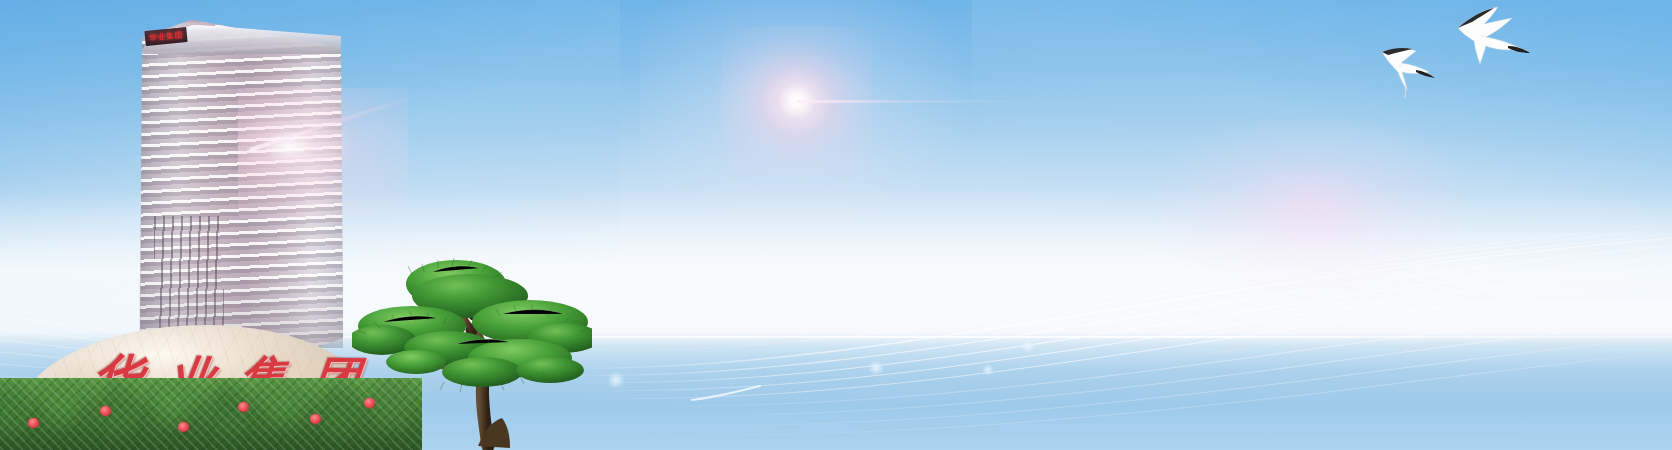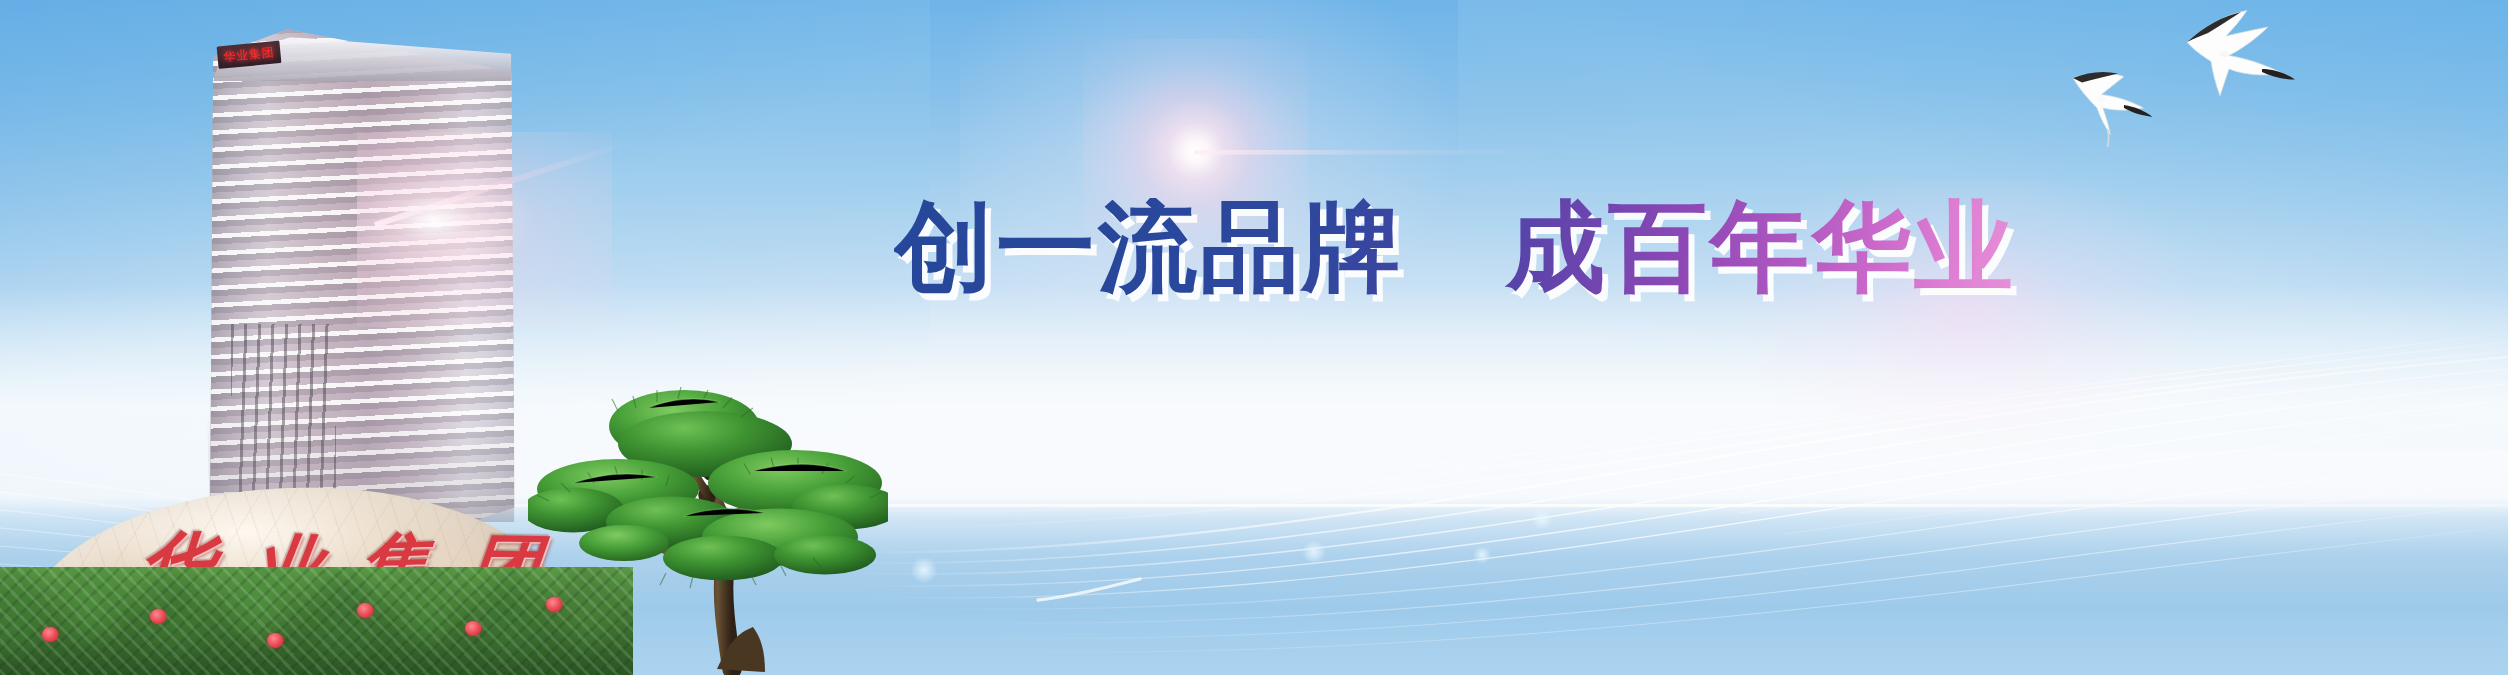--- a/index.html
+++ b/index.html
@@ -482,18 +482,14 @@
   <div class="hedge">
     <div class="hedge-leaves"></div>
     <div class="flower" style="left:36px;  top:40px;"></div>
     <div class="flower" style="left:108px; top:28px;"></div>
     <div class="flower" style="left:186px; top:44px;"></div>
     <div class="flower" style="left:246px; top:24px;"></div>
     <div class="flower" style="left:318px; top:36px;"></div>
     <div class="flower" style="left:372px; top:20px;"></div>
   </div>
 
-  <div class="slogan">
-    <div class="shadow-layer">创一流品牌　成百年华业</div>
-    <div class="fill-layer">创一流品牌　成百年华业</div>
-  </div>
 
 </div>
 
 </body></html>

